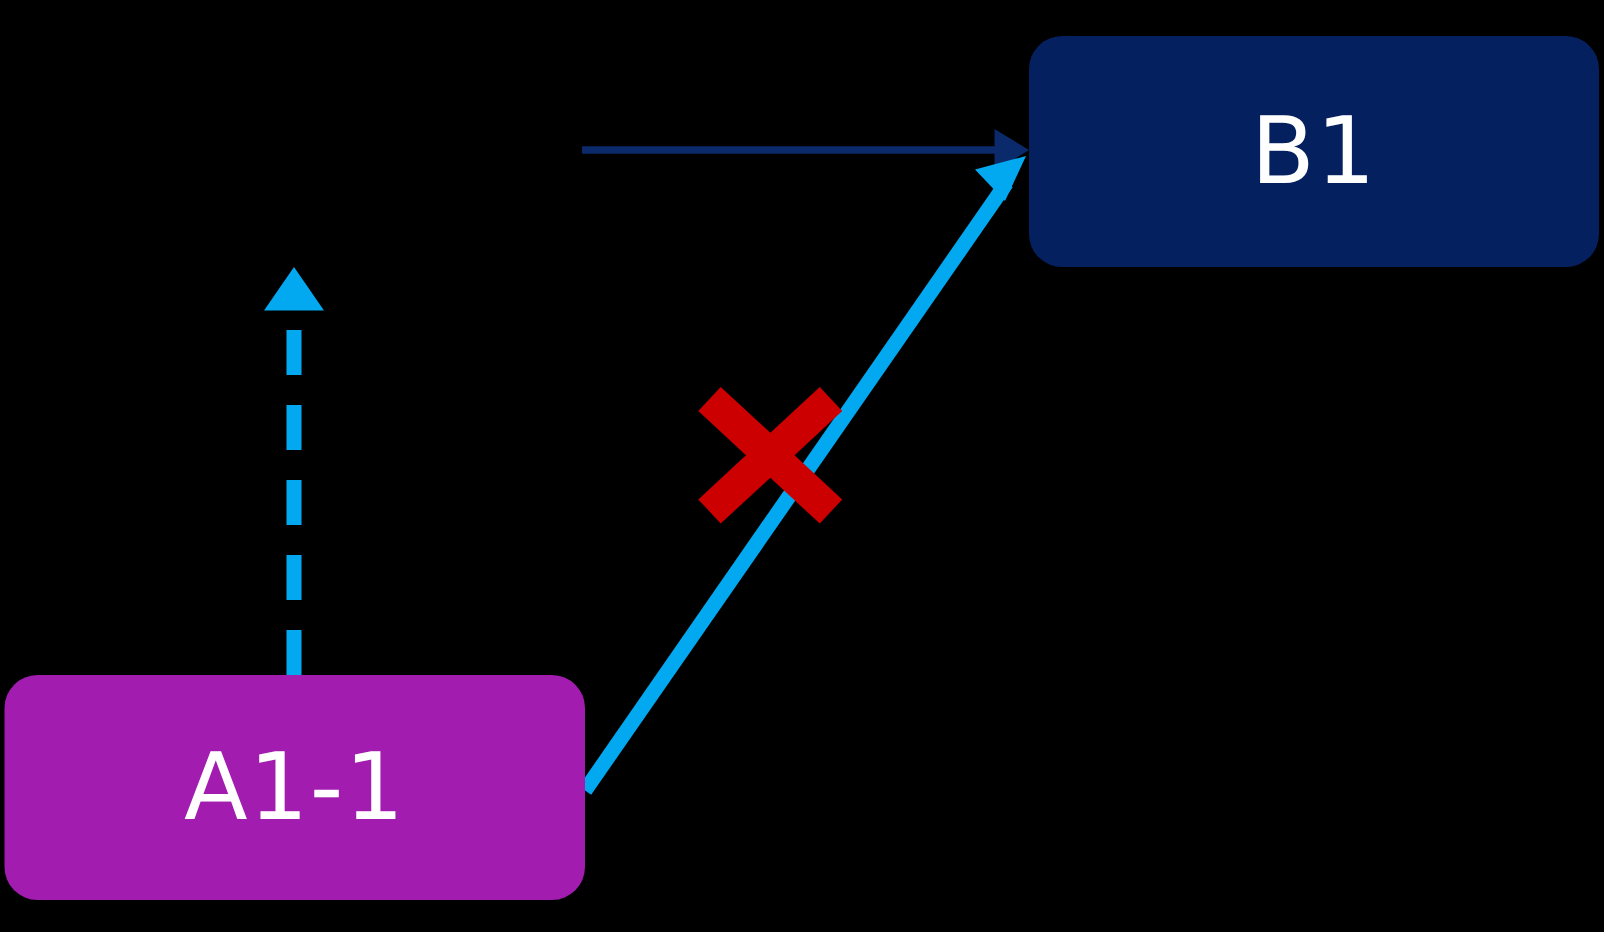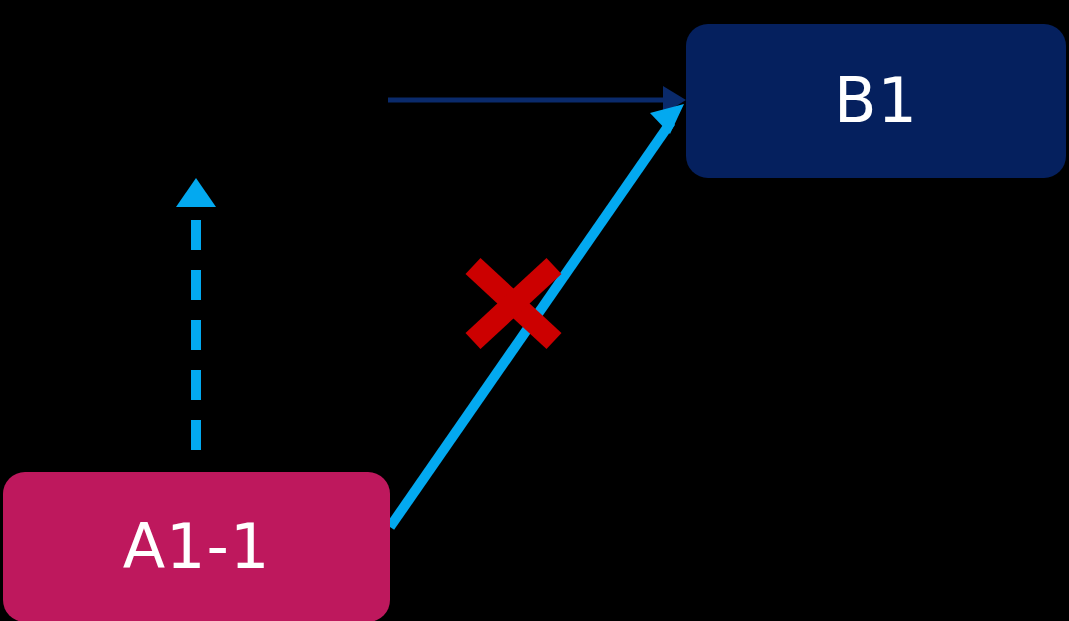--- a/index.html
+++ b/index.html
@@ -84,17 +84,17 @@
       <line x1="473" y1="266" x2="554" y2="341" stroke="#CC0000" stroke-width="22" stroke-linecap="butt"></line>
       <line x1="554" y1="266" x2="473" y2="341" stroke="#CC0000" stroke-width="22" stroke-linecap="butt"></line>
     </g>
   </svg>
 
 
   <div class="node" id="node-b1" style="background:#05205E;justify-content:center;">
     <span>B1</span>
   </div>
 
-  <div class="node" id="node-a11" style="background:#be185d;margin-top:22px;">
+  <div class="node" id="node-a11" style="background:#a21caf;">
     <span>A1-1</span>
   </div>
 
 </div>
 
 </body></html>

